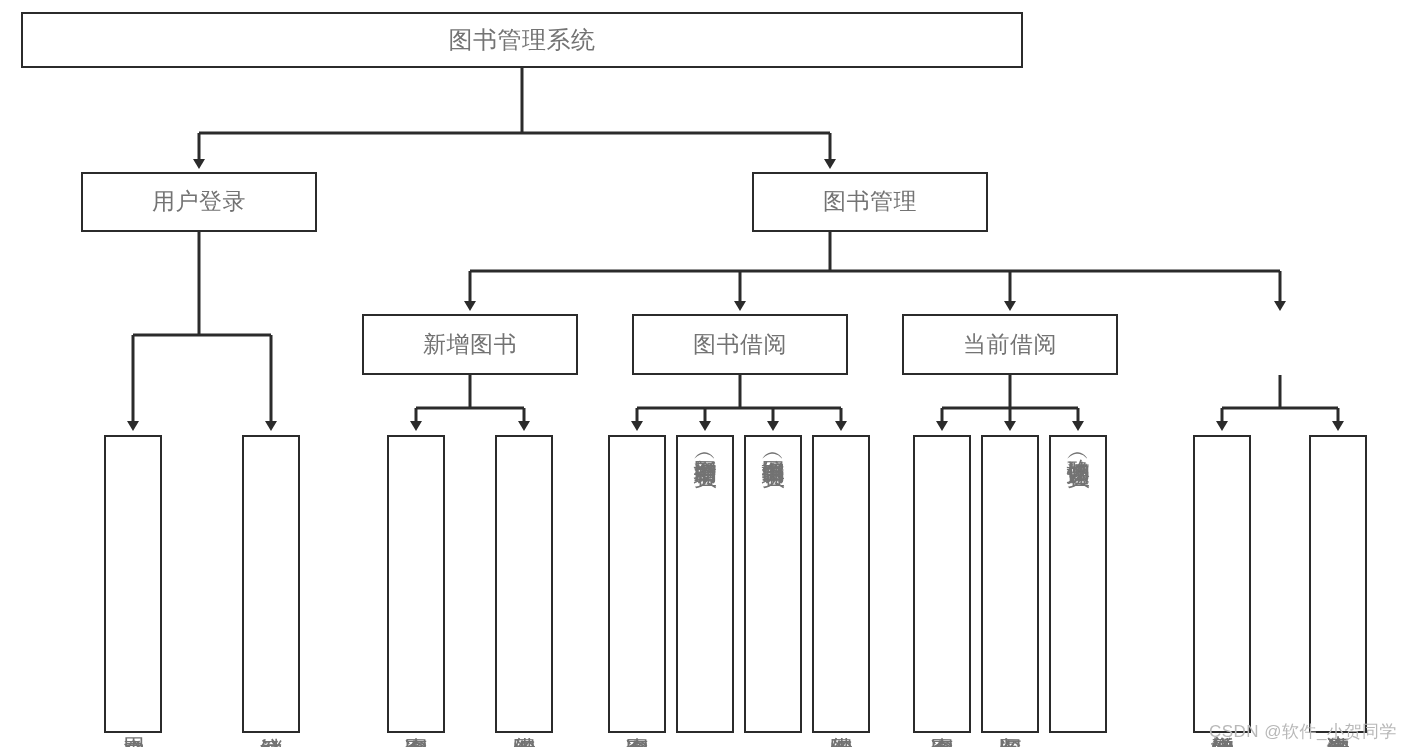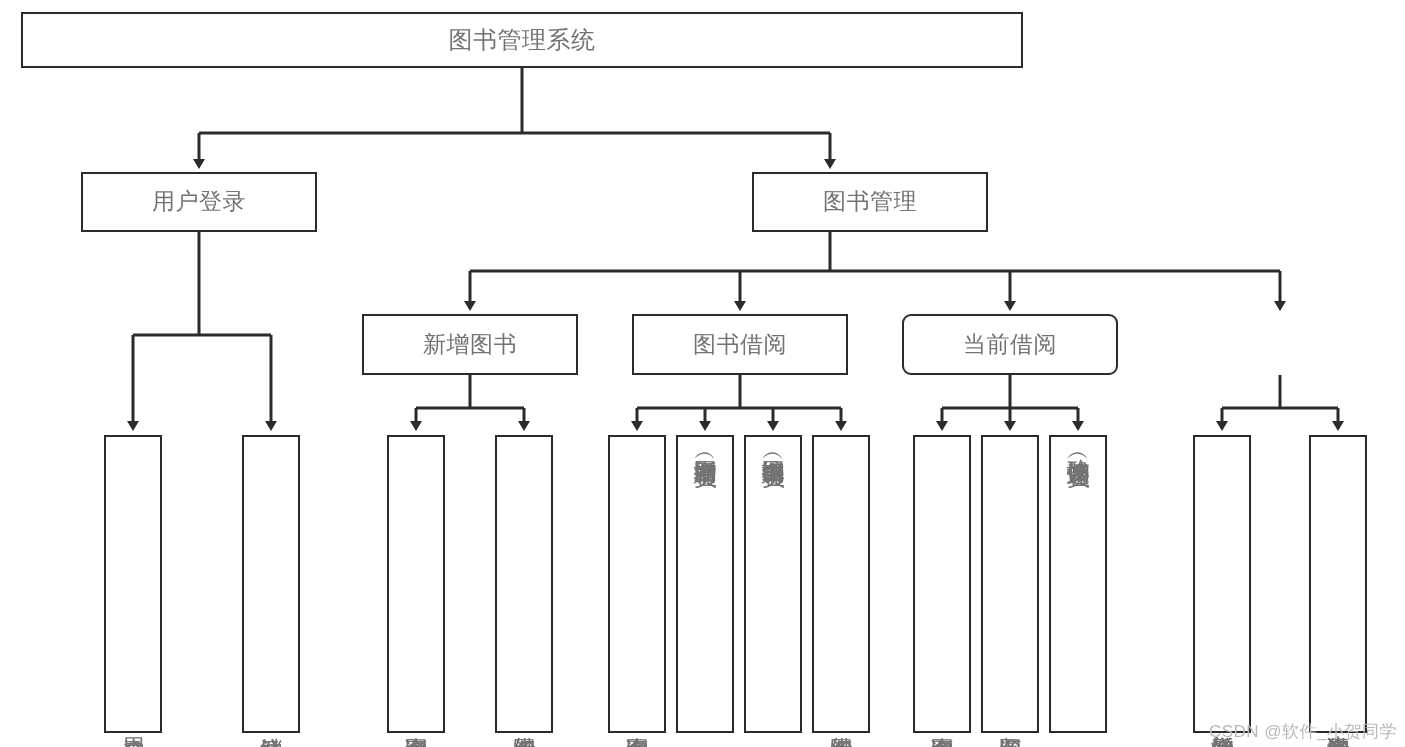--- a/index.html
+++ b/index.html
@@ -142,21 +142,21 @@
   <div class="node horiz" style="left:712px; top:172px; width:236px; height:60px;margin-left:40px;">
     <span class="node-label">图书管理</span>
   </div>
 
   <div class="node horiz" style="left:362px; top:314px; width:216px; height:61px;">
     <span class="node-label">新增图书</span>
   </div>
   <div class="node horiz" style="left:632px; top:314px; width:216px; height:61px;">
     <span class="node-label">图书借阅</span>
   </div>
-  <div class="node horiz" style="left:902px; top:314px; width:216px; height:61px;border-radius:9px;">
+  <div class="node horiz" style="left:902px; top:314px; width:216px; height:61px;">
     <span class="node-label">当前借阅</span>
   </div>
 
   <div class="node vert" style="left:104px; top:435px; width:58px; height:298px;">
     <span class="node-label">用户登录</span>
   </div>
   <div class="node vert" style="left:242px; top:435px; width:58px; height:298px;">
     <span class="node-label">注销登录</span>
   </div>
 

